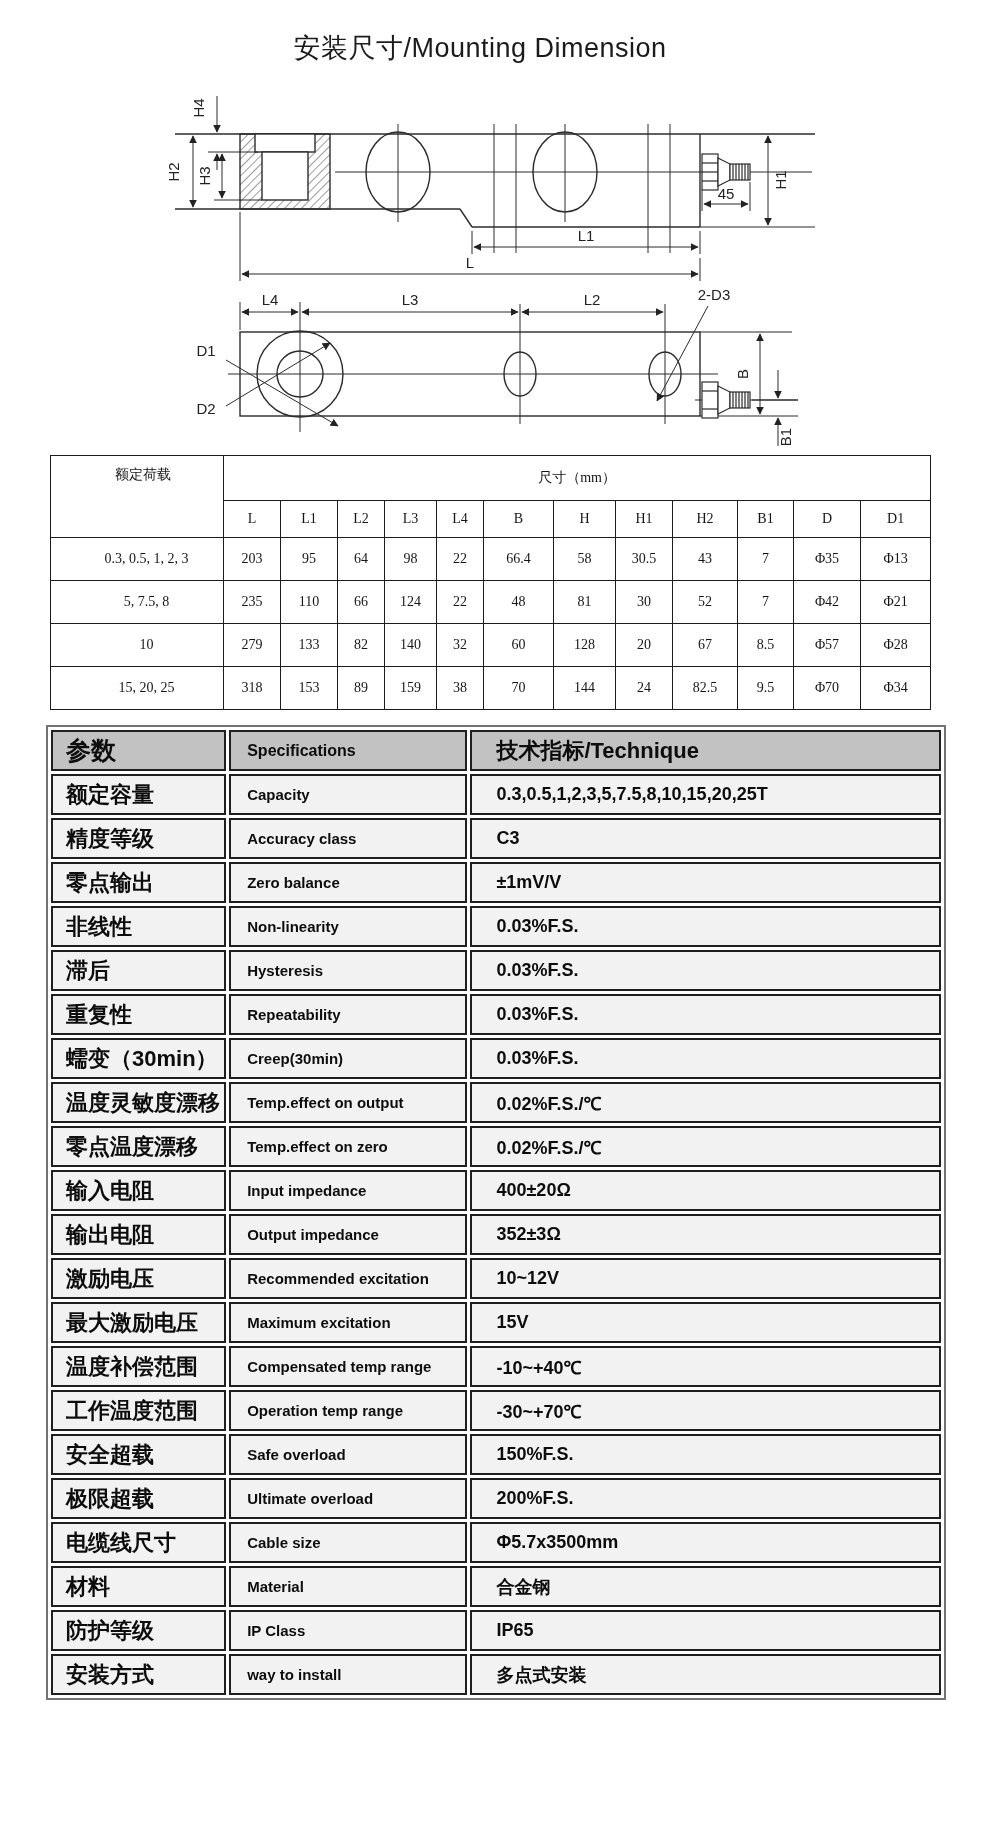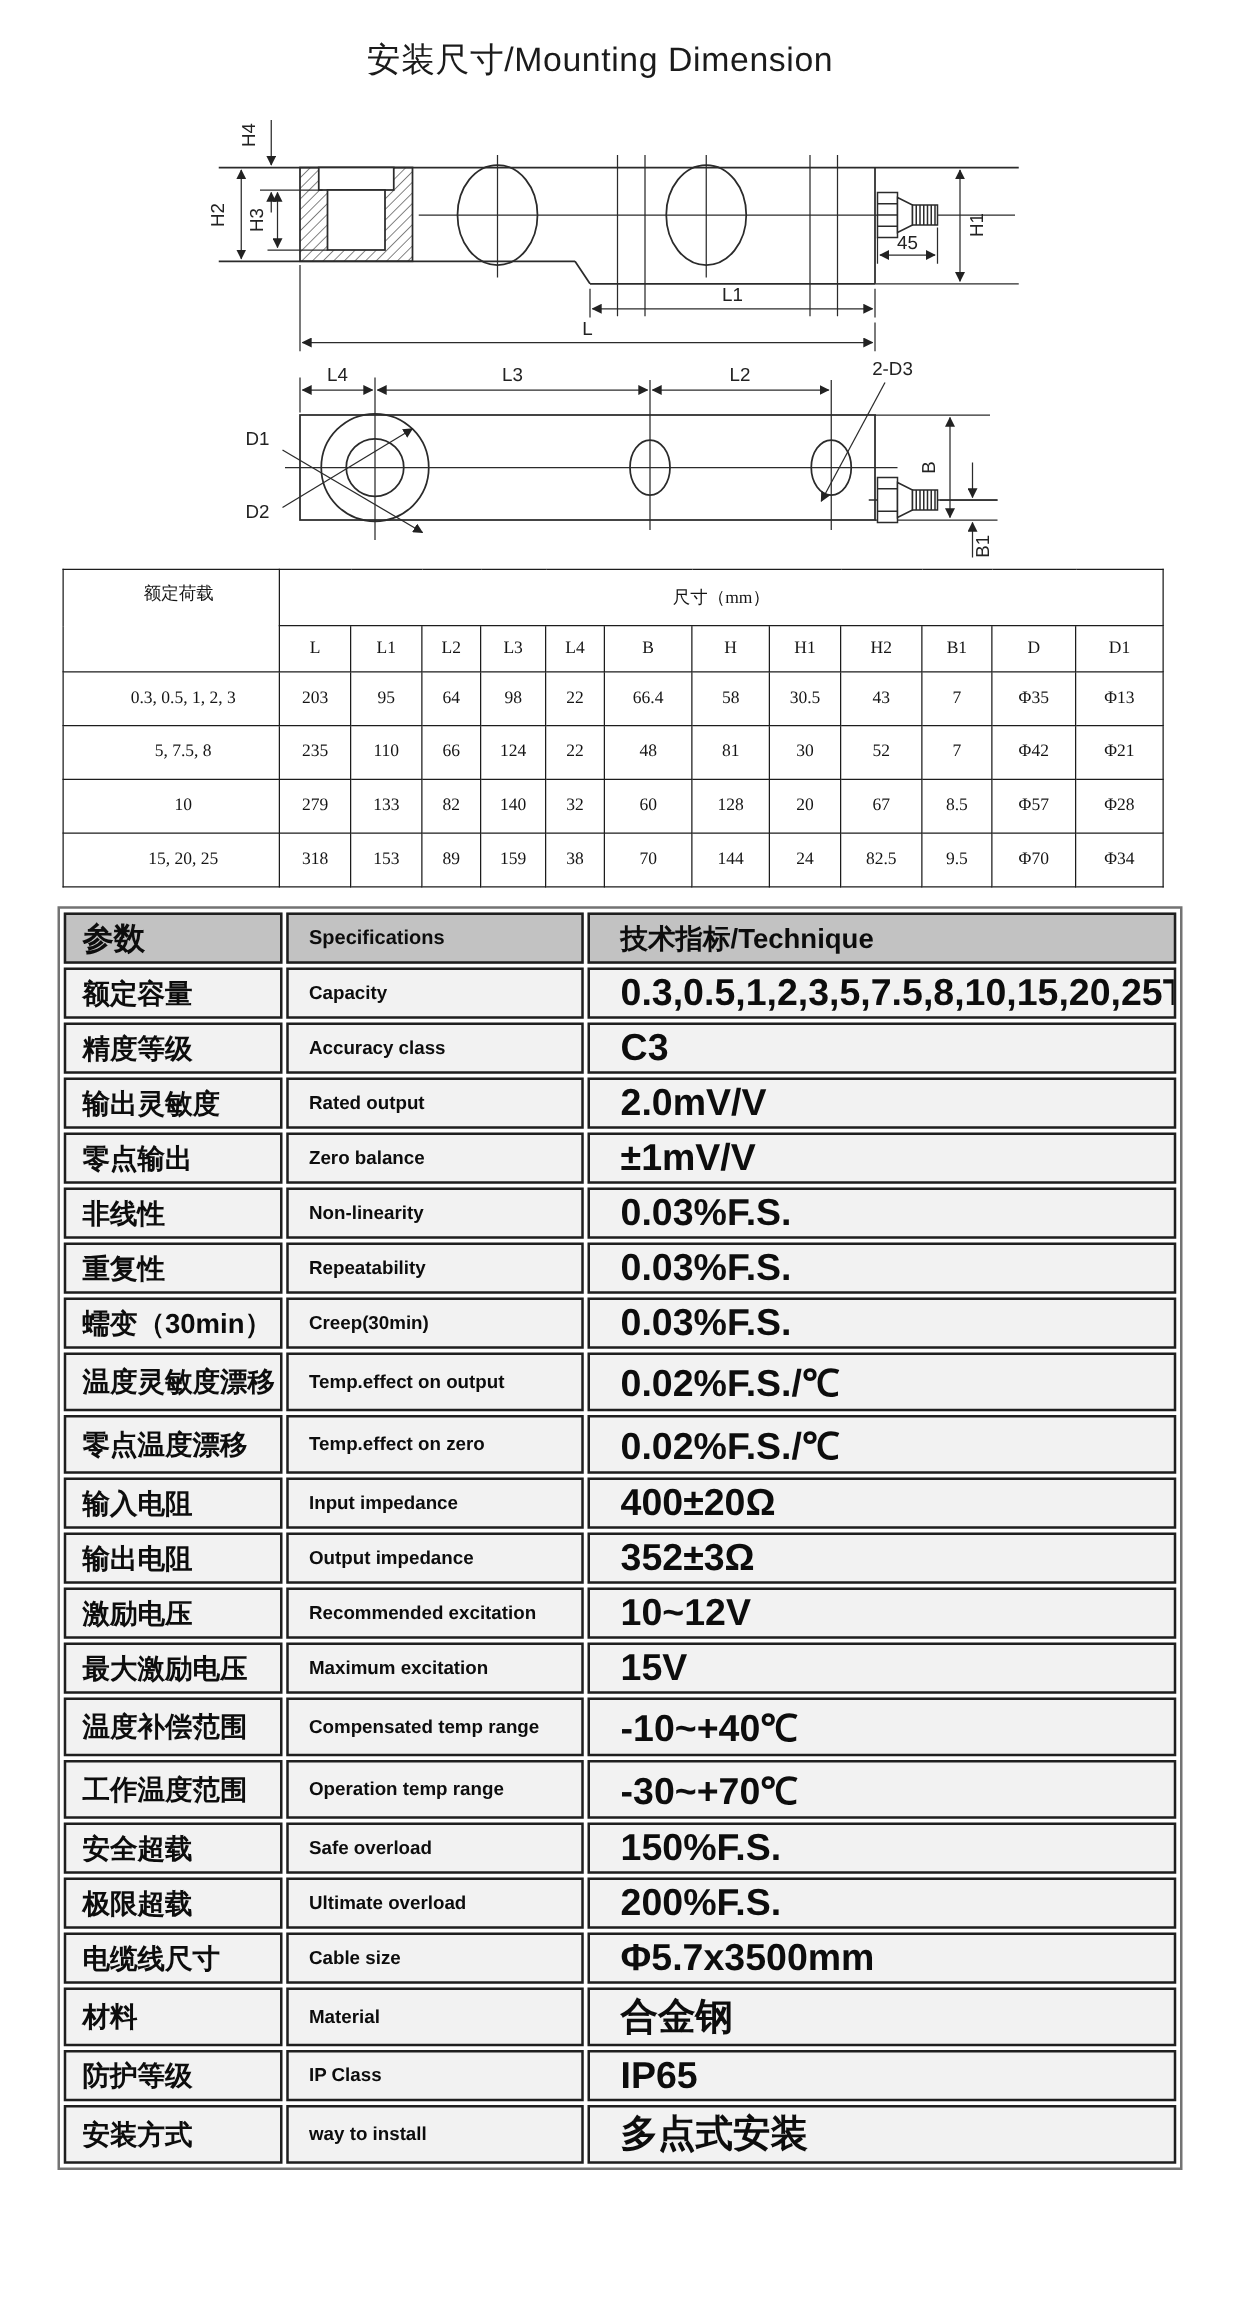--- a/index.html
+++ b/index.html
@@ -17,21 +17,21 @@
   td.dsize-h{font-size:15px;}
   td.dload{text-align:left;padding-left:20px;}
   
   table.spec{position:absolute;left:46px;top:725px;width:900px;border-collapse:separate;
        border-spacing:3px;background:#ffffff;border:2px solid #737373;table-layout:fixed;}
   table.spec td{border:2px solid #1f1f1f;background:#f2f2f2;height:41px;box-sizing:border-box;
        vertical-align:middle;overflow:hidden;white-space:nowrap;}
   table.spec tr.shead td{background:#c2c2c2;}
   td.sparam{font-size:22px;font-weight:bold;padding-left:13px;color:#0d0d0d;}
   td.sspec{font-size:15px;font-weight:bold;padding-left:16px;color:#0d0d0d;}
-  td.svalue{font-size:30px;font-weight:bold;padding-left:24px;color:#0d0d0d;}
+  td.svalue{font-size:18px;font-weight:bold;padding-left:24px;color:#0d0d0d;}
   tr.shead td.sparam{font-size:25px;font-weight:bold;}
   tr.shead td.sspec{font-size:16px;}
   tr.shead td.svalue{font-size:22px;}
 </style>
 </head>
 <body>
 
 <div class="page-title">安装尺寸/Mounting Dimension</div>
 
 <svg style="position:absolute;left:0;top:0;" width="1000" height="460" viewBox="0 0 1000 460">
@@ -284,35 +284,35 @@
         <td class="sparam">额定容量</td>
         <td class="sspec">Capacity</td>
         <td class="svalue">0.3,0.5,1,2,3,5,7.5,8,10,15,20,25T</td>
       </tr>
       <tr>
         <td class="sparam">精度等级</td>
         <td class="sspec">Accuracy class</td>
         <td class="svalue">C3</td>
       </tr>
       <tr>
-        <td class="sparam">输出灵敏度</td>
-        <td class="sspec">Rated output</td>
-        <td class="svalue">2.0mV/V</td>
-      </tr>
-      <tr>
         <td class="sparam">零点输出</td>
         <td class="sspec">Zero balance</td>
         <td class="svalue">±1mV/V</td>
       </tr>
       <tr>
         <td class="sparam">非线性</td>
         <td class="sspec">Non-linearity</td>
         <td class="svalue">0.03%F.S.</td>
       </tr>
       <tr>
+        <td class="sparam">滞后</td>
+        <td class="sspec">Hysteresis</td>
+        <td class="svalue">0.03%F.S.</td>
+      </tr>
+      <tr>
         <td class="sparam">重复性</td>
         <td class="sspec">Repeatability</td>
         <td class="svalue">0.03%F.S.</td>
       </tr>
       <tr>
         <td class="sparam">蠕变（30min）</td>
         <td class="sspec">Creep(30min)</td>
         <td class="svalue">0.03%F.S.</td>
       </tr>
       <tr>

